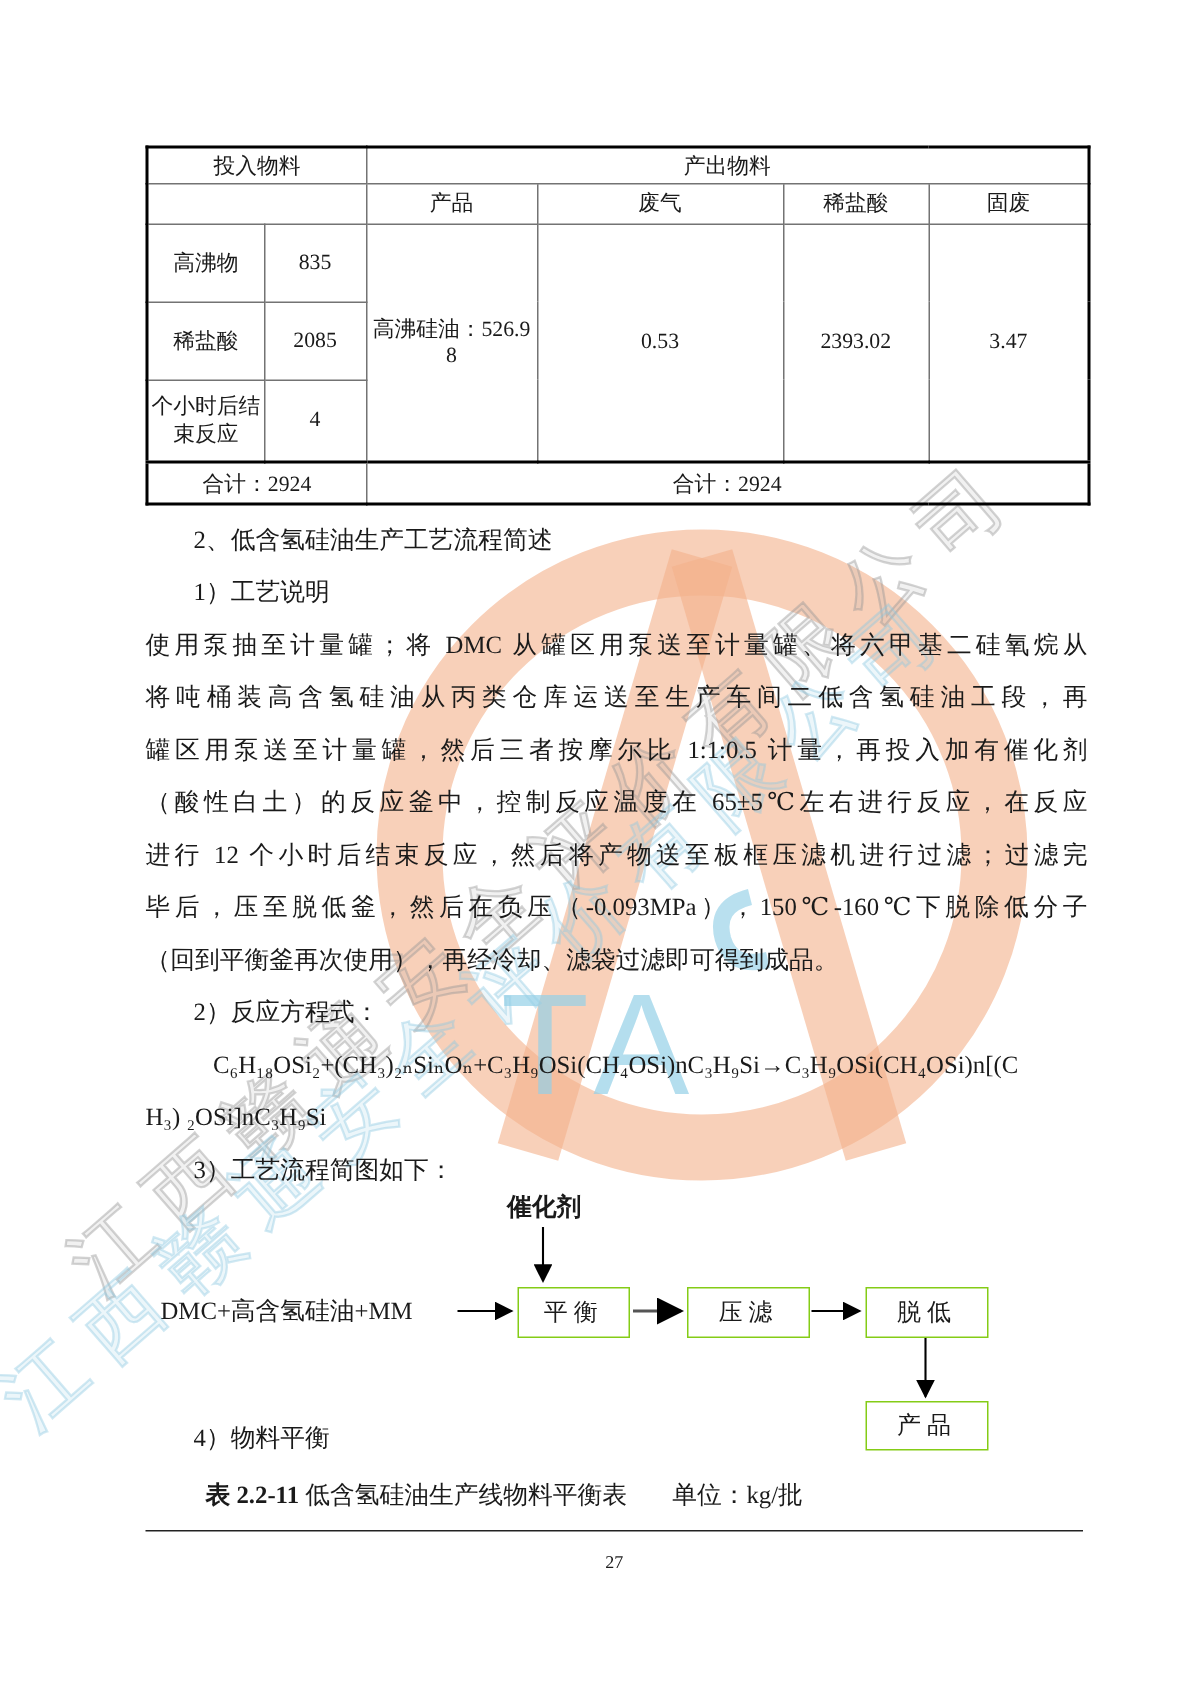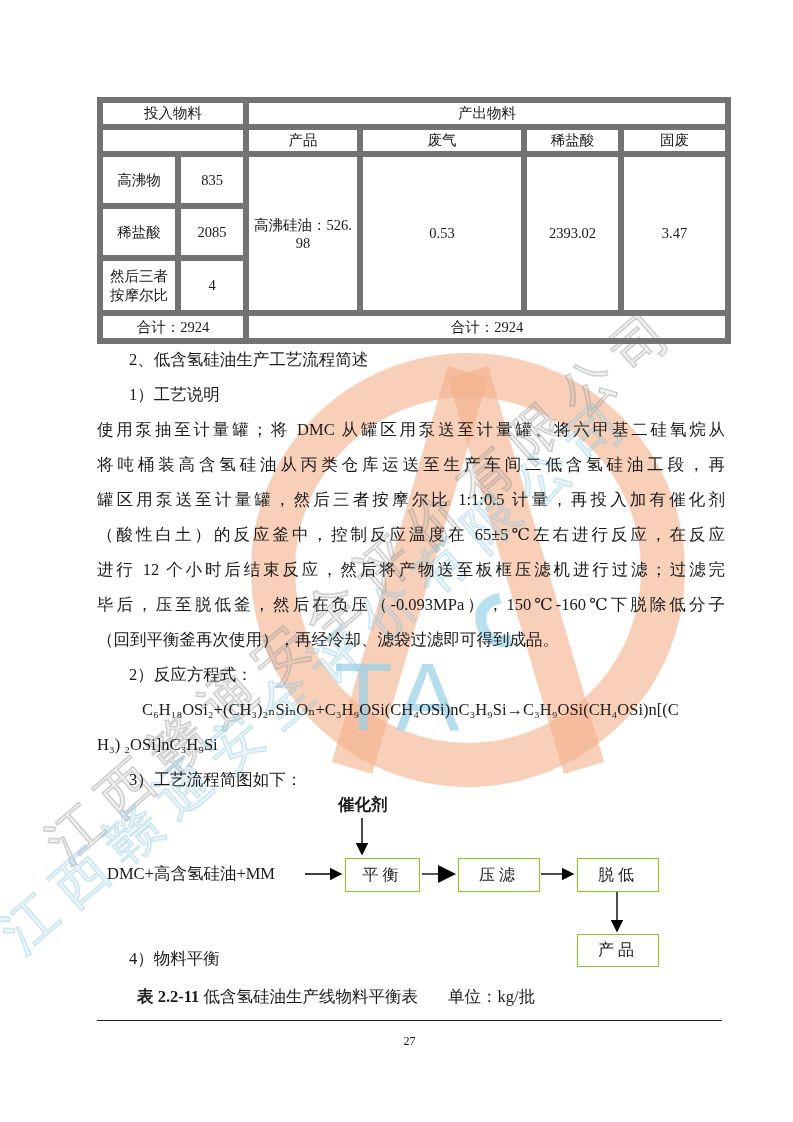--- a/index.html
+++ b/index.html
@@ -14,21 +14,21 @@
   .wm-ta{position:absolute;left:334px;top:642px;font-size:96px;font-weight:normal;
          font-family:"Liberation Sans","DejaVu Sans",sans-serif;
          color:rgba(148,208,231,0.70);letter-spacing:10px;}
   
   .content{position:absolute;inset:0;z-index:1;}
   .doc-header{position:absolute;left:112px;top:64px;width:610px;display:flex;
               justify-content:space-between;font-size:12.5px;
               border-bottom:1.5px solid #111;padding-bottom:4px;}
   table.mat{position:absolute;left:97px;top:97px;width:628px;border-collapse:collapse;
             font-size:14.5px;table-layout:fixed;}
-  table.mat td{border:6px solid #737373;text-align:center;vertical-align:middle;padding:1px 2px;
+  table.mat td{border:1px solid #737373;text-align:center;vertical-align:middle;padding:1px 2px;
                word-break:break-all;}
   table.mat{border:2px solid #000;}
   table.mat tr.total td{border-top:2.5px solid #000;}
   .textblock{position:absolute;left:97px;top:342px;width:628px;font-size:16.5px;line-height:35px;}
   .h-ind{padding-left:32px;}
   .jline{text-align:justify;text-align-last:justify;}
   .eq1{padding-left:45px;}
   .cap-ind{padding-left:40px;}
   .bold{font-weight:bold;}
   
@@ -89,21 +89,21 @@
         <td rowspan="3">高沸硅油：526.98</td>
         <td rowspan="3">0.53</td>
         <td rowspan="3">2393.02</td>
         <td rowspan="3">3.47</td>
       </tr>
       <tr style="height:52px">
         <td>稀盐酸</td>
         <td>2085</td>
       </tr>
       <tr style="height:55px">
-        <td>然后三者按摩尔比</td>
+        <td>个小时后结束反应</td>
         <td>4</td>
       </tr>
       <tr class="total" style="height:28px">
         <td colspan="2">合计：2924</td>
         <td colspan="4">合计：2924</td>
       </tr>
     </tbody>
       </table>
 
     <div class="textblock">

